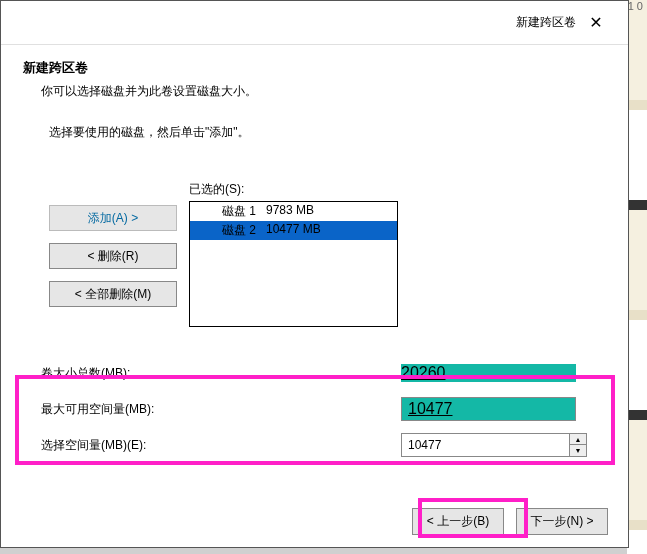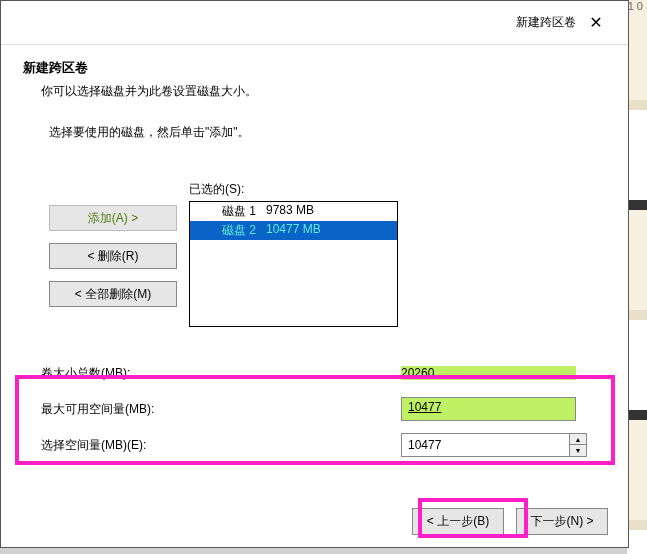--- a/index.html
+++ b/index.html
@@ -88,56 +88,56 @@
     overflow: hidden;
     font-size: 12px;
   }
   .listbox .row {
     padding: 1px 6px;
     display: flex;
     white-space: pre;
   }
   .listbox .row.selected {
     background: #0a64c8;
-    color: #5eead4;
+    color: #000000;
   }
   .dname { width: 60px; text-align: right; }
   .dsize { }
   .mid-btn {
     height: 26px;
     border: 1px solid #888;
     background: #e6e6e6;
     display: flex;
     align-items: center;
     justify-content: center;
     font-size: 12px;
     cursor: pointer;
   }
   .mid-btn.disabled {
-    color: #4d7c0f;
+    color: #0369a1;
     border-color: #bbb;
     cursor: default;
   }
   .fields {
     margin-top: 28px;
     padding: 0 40px;
   }
   .field-row {
     display: flex;
     align-items: center;
     height: 36px;
   }
   .field-row .flabel { width: 360px; font-size: 12px; }
   .field-row .fval {
     border: 1px solid #888;
     height: 24px;
     width: 175px;
     padding: 2px 6px;
-    font-size: 12px;
-    background: #bef264;
+    font-size: 16px;
+    background: #14b8a6;
     text-decoration: underline;
   }
   .field-row .fval.readonly {
     border: none;
     height: auto;
     padding: 0;
   }
   .spinner-wrap {
     display: flex;
     width: 175px;

